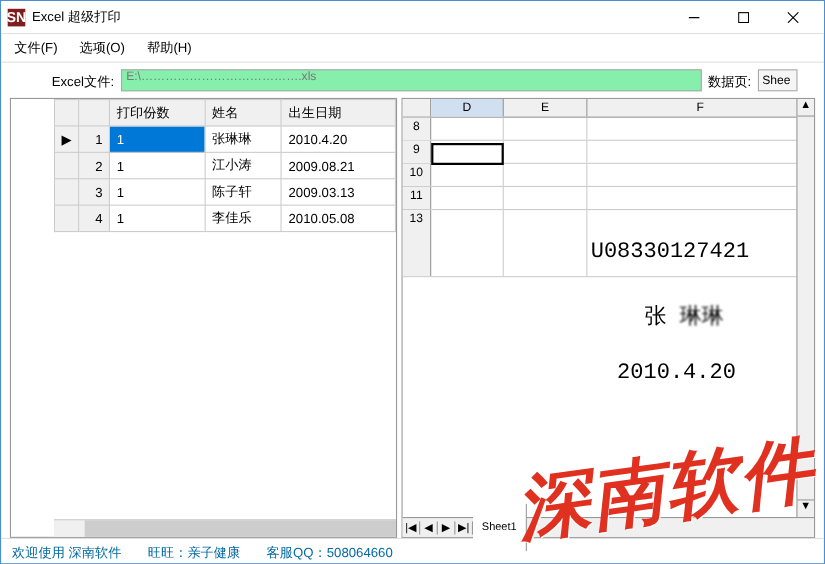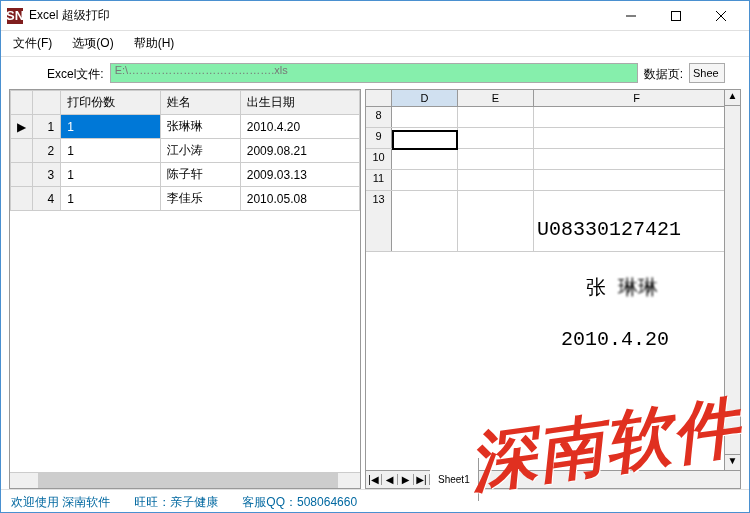--- a/index.html
+++ b/index.html
@@ -10,21 +10,21 @@
 .winbtn { width: 45px; height: 30px; display: flex; align-items: center; justify-content: center; color: #333; }
 .winbtn svg { width: 10px; height: 10px; }
 .menubar { padding: 4px 12px; font-size: 12px; display: flex; gap: 20px; border-bottom: 1px solid #e0e0e0; }
 .menuitem { cursor: default; }
 .filerow { display: flex; align-items: flex-end; padding: 6px 24px; gap: 6px; font-size: 12px; margin-left: 22px; }
 .filelabel { white-space: nowrap; }
 .fileinput { flex: 1; height: 20px; border: 1px solid #aaa; background: #86efac; padding: 0 4px; font-size: 11px; color: #777; filter: blur(0.4px); }
 .datapage { white-space: nowrap; }
 .sheetbox { width: 36px; height: 20px; border: 1px solid #aaa; background: #f5f5f5; padding: 0 3px; font-size: 11px; display: flex; align-items: center; }
 .content { display: flex; height: 400px; padding: 0 8px; gap: 4px; }
-.leftpanel { width: 352px; border: 1px solid #999; display: flex; flex-direction: column; background: #fff; }
+.leftpanel { width: 352px; border: 1px solid #999; display: flex; flex-direction: column; background: #fff; padding-left: 39px; }
 .lgrid { flex: 1; overflow: hidden; }
 .lgrid table { border-collapse: collapse; width: 100%; font-size: 12px; }
 .lgrid th { background: #f0f0f0; border: 1px solid #ccc; padding: 3px 6px; font-weight: normal; text-align: left; height: 20px; }
 .lgrid td { border: 1px solid #ccc; padding: 3px 6px; height: 20px; }
 .lgrid .rowhead { background: #f0f0f0; text-align: right; width: 28px; }
 .lgrid .rowptr { background: #f0f0f0; width: 20px; text-align: center; }
 .lgrid tr.sel td.copies { background: #0078d7; color: #fff; }
 .lgrid td.name { filter: blur(0.6px); }
 .lscroll { height: 16px; background: #f0f0f0; border-top: 1px solid #ccc; display: flex; }
 .lscroll .thumb { width: 300px; height: 100%; background: #cdcdcd; margin-left: 28px; }

